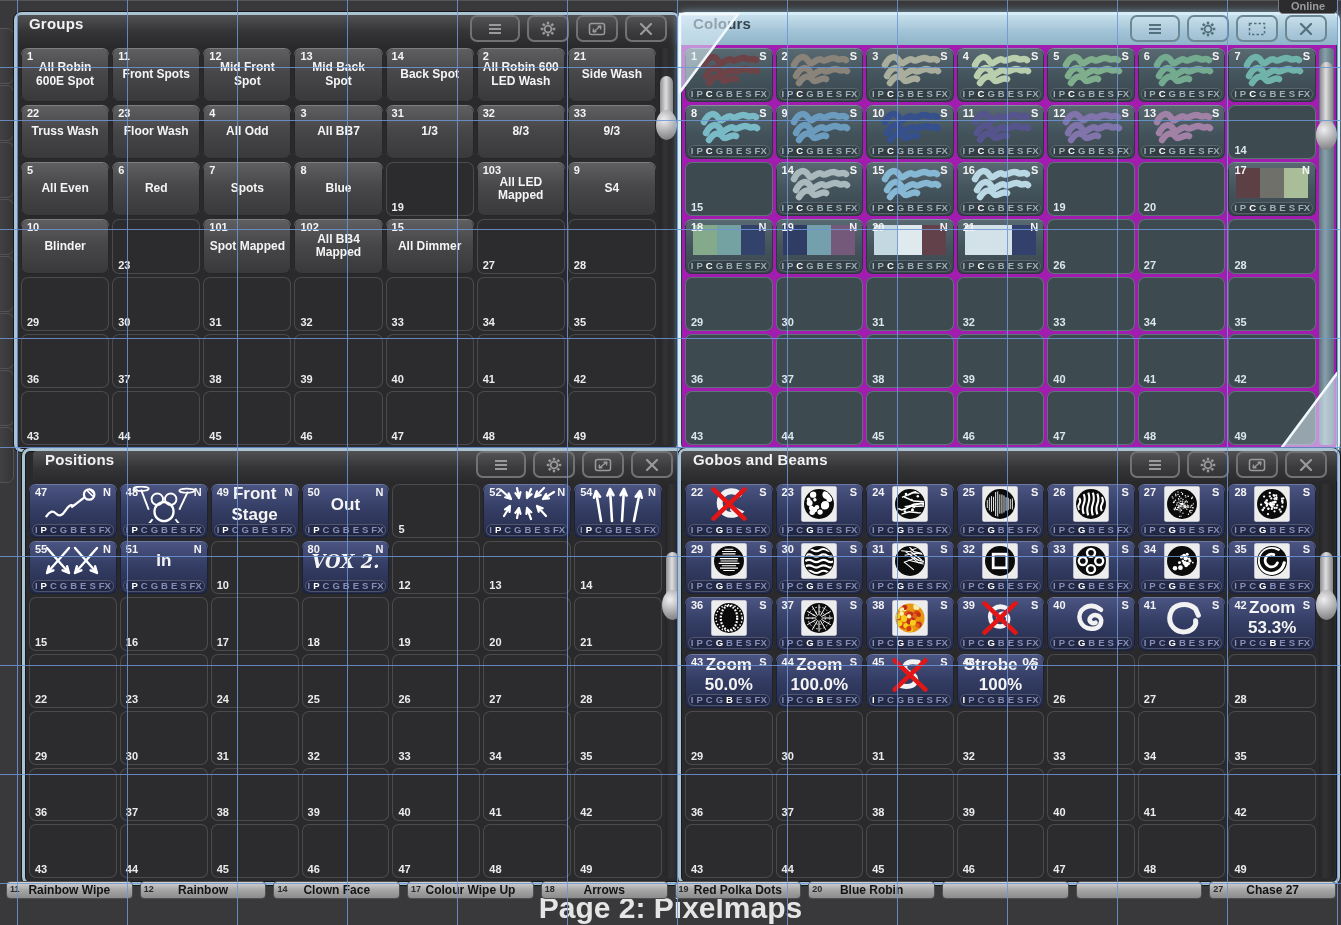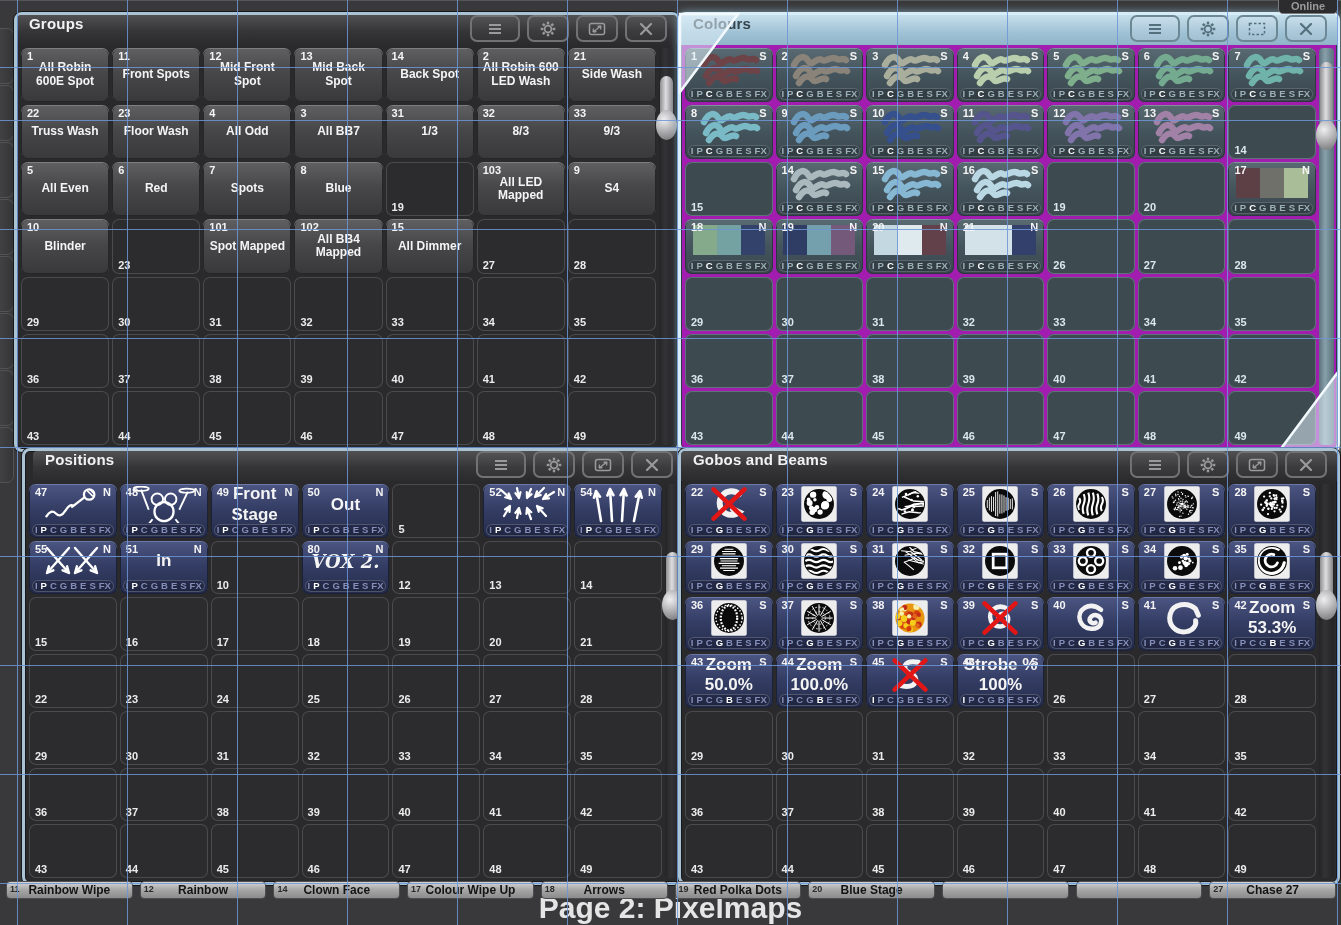--- a/index.html
+++ b/index.html
@@ -2270,18 +2270,18 @@
 </div>
 
 <div class="page-label">Page 2: Pixelmaps</div>
 <div class="playbacks" id="playbacks">
     <div class="pb"><span class="pbn">11</span><span>Rainbow Wipe</span></div>
     <div class="pb"><span class="pbn">12</span><span>Rainbow</span></div>
     <div class="pb"><span class="pbn">14</span><span>Clown Face</span></div>
     <div class="pb"><span class="pbn">17</span><span>Colour Wipe Up</span></div>
     <div class="pb"><span class="pbn">18</span><span>Arrows</span></div>
     <div class="pb"><span class="pbn">19</span><span>Red Polka Dots</span></div>
-    <div class="pb"><span class="pbn">20</span><span>Blue Stage</span></div>
+    <div class="pb"><span class="pbn">20</span><span>Blue Robin</span></div>
     <div class="pb"><span class="pbn"></span><span></span></div>
     <div class="pb"><span class="pbn"></span><span></span></div>
     <div class="pb"><span class="pbn">27</span><span>Chase 27</span></div>
   </div>
 <div class="gridlines"></div>
 
 </body></html>

